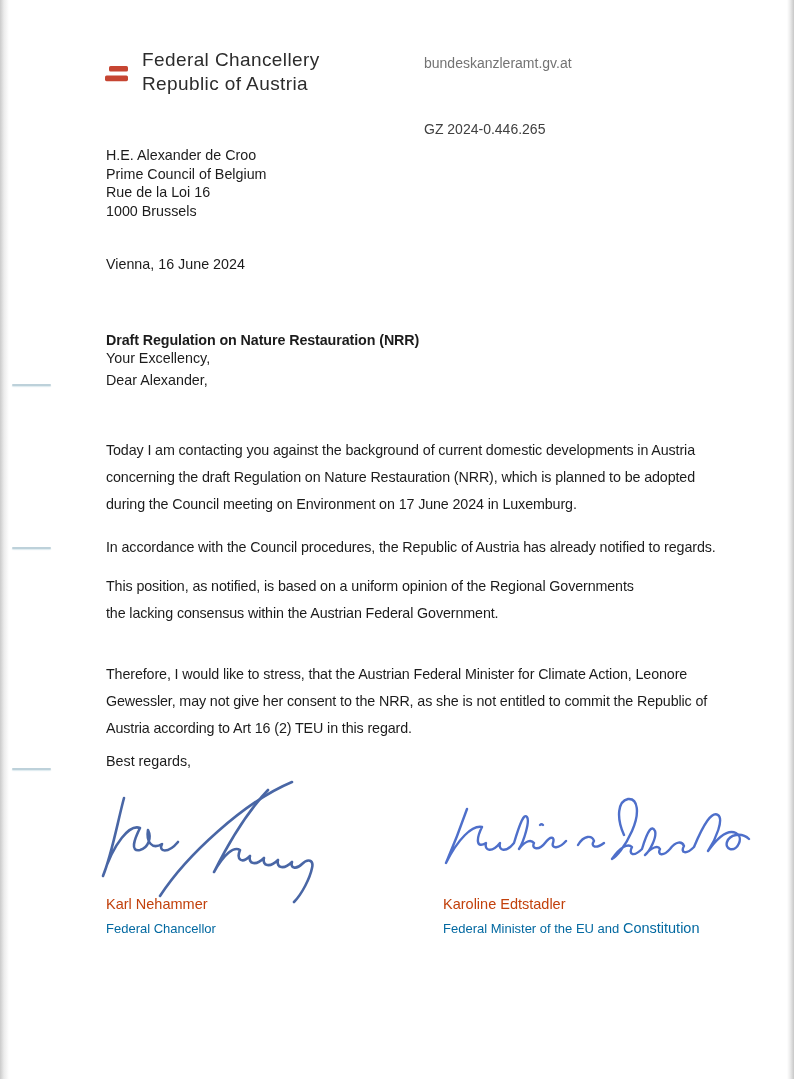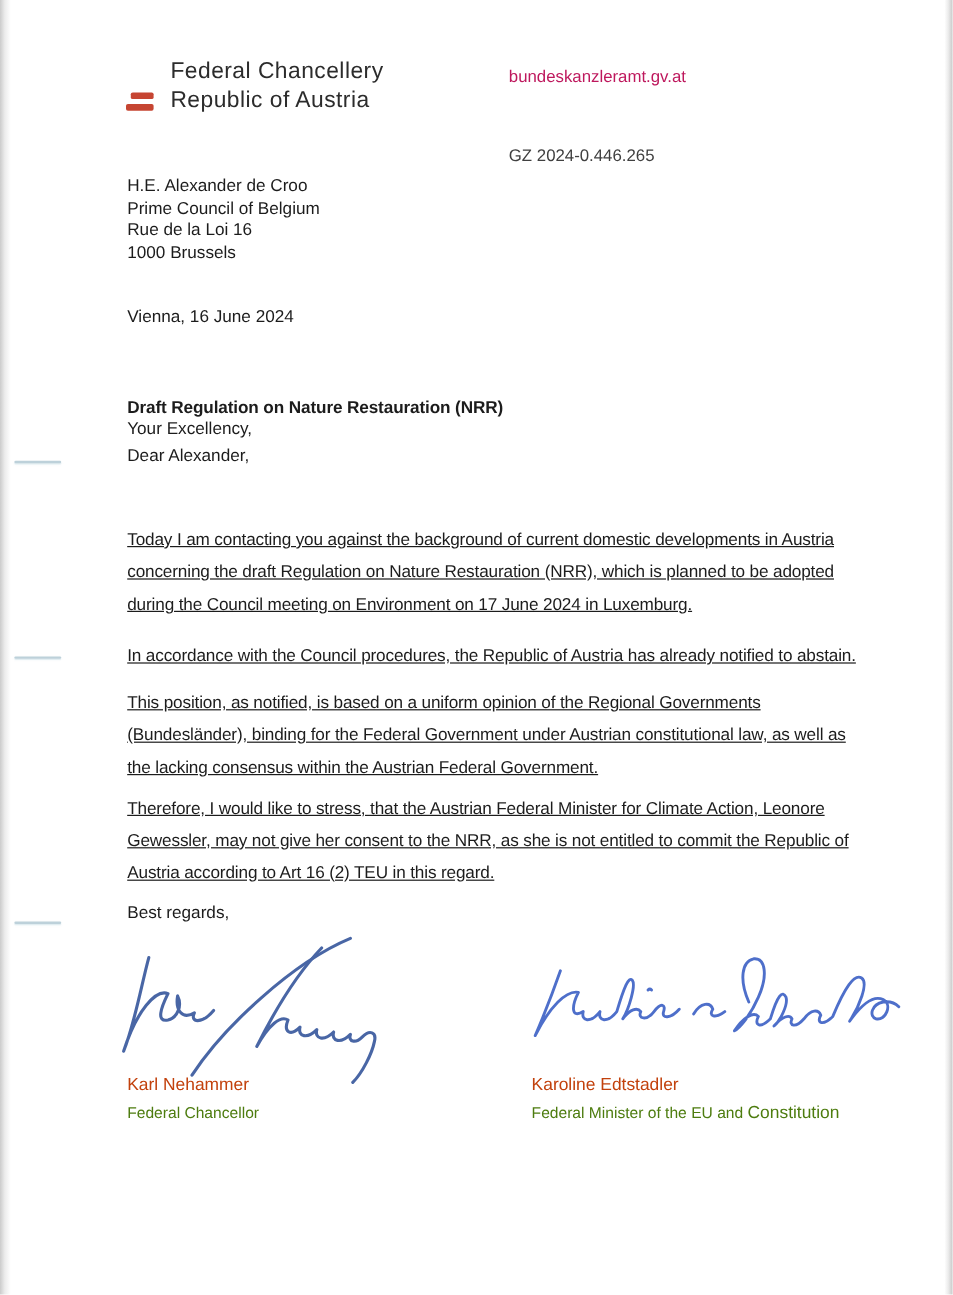--- a/index.html
+++ b/index.html
@@ -15,47 +15,47 @@
   .edge{position:absolute;top:0;height:1079px;pointer-events:none;}
   .edge-left{left:0;width:9px;background:linear-gradient(90deg,#cbcbcb 0,#ececec 45%,#ffffff 100%);}
   .edge-right{right:0;width:7px;background:linear-gradient(270deg,#c7c7c7 0,#ececec 55%,#ffffff 100%);}
   .fold{position:absolute;left:12px;width:39px;height:2px;border-radius:1px;
         background:rgba(148,180,196,.62);box-shadow:0 1px 1px rgba(190,215,225,.5);}
   .fold-1{top:384px;}
   .fold-2{top:547px;}
   .fold-3{top:768px;}
 
   
-  .logo-row{position:absolute;left:104px;top:48px;display:flex;align-items:flex-end;}
+  .logo-row{position:absolute;left:104px;top:48px;display:flex;align-items:center;}
   .flag-svg{width:26px;height:22px;margin-top:3px;}
   .orgname{margin-left:12px;font-size:19px;line-height:24px;font-weight:500;
            letter-spacing:.4px;color:#2c2c2c;}
-  .website{position:absolute;left:424px;top:55px;font-size:14px;color:#be185d;text-align:right;}
+  .website{position:absolute;left:424px;top:55px;font-size:14px;color:#737373;text-align:right;}
   .gz{position:absolute;left:424px;top:121px;font-size:14px;color:#404040;}
 
   
   .recipient{position:absolute;left:106px;top:146px;font-size:14.3px;line-height:18.7px;}
   .dateline{position:absolute;left:106px;top:256px;font-size:14.3px;}
   .subject{position:absolute;left:106px;top:300px;font-size:14.3px;font-weight:bold;letter-spacing:-.1px;margin-top:32px;}
   .salutation{position:absolute;left:106px;top:347px;font-size:14.3px;line-height:22px;}
 
   
-  .para{position:absolute;left:106px;font-size:14.3px;letter-spacing:-.12px;text-decoration:underline;}
+  .para{position:absolute;left:106px;font-size:14.3px;letter-spacing:-.12px;}
   .para .line{height:27px;line-height:27px;white-space:nowrap;}
   .p1{top:437px;} .p2{top:534px;} .p3{top:573px;} .p4{top:661px;}
   .closing{position:absolute;left:106px;top:753px;font-size:14.3px;}
 
   
   .sig{position:absolute;opacity:.92;}
   .sig-left{left:96px;top:768px;width:252px;height:140px;}
   .sig-right{left:432px;top:793px;width:320px;height:88px;}
   .sig path{fill:none;stroke-linecap:round;stroke-linejoin:round;}
 
   .sig-name{position:absolute;top:896px;font-size:14.5px;color:#c2410c;}
-  .sig-title{position:absolute;top:920px;font-size:13px;color:#4d7c0f;}
+  .sig-title{position:absolute;top:920px;font-size:13px;color:#0369a1;}
   .sig-name.left,.sig-title.left{left:106px;}
   .sig-name.right,.sig-title.right{left:443px;}
   .sig-title .alt{font-size:14.5px;font-family:"Liberation Sans",sans-serif;margin-top:12px;}
 </style>
 </head>
 <body>
 
 <div class="page">
 
   <div class="edge edge-left"></div>
@@ -94,26 +94,25 @@
     <div>Dear Alexander,</div>
   </div>
 
   <div class="para p1">
     <div class="line">Today I am contacting you against the background of current domestic developments in Austria</div>
     <div class="line">concerning the draft Regulation on Nature Restauration (NRR), which is planned to be adopted</div>
     <div class="line">during the Council meeting on Environment on 17 June 2024 in Luxemburg.</div>
   </div>
 
   <div class="para p2">
-    <div class="line">In accordance with the Council procedures, the Republic of Austria has already notified to abstain.</div>
+    <div class="line">In accordance with the Council procedures, the Republic of Austria has already notified to regards.</div>
   </div>
 
   <div class="para p3">
     <div class="line">This position, as notified, is based on a uniform opinion of the Regional Governments</div>
-    <div class="line">(Bundesländer), binding for the Federal Government under Austrian constitutional law, as well as</div>
     <div class="line">the lacking consensus within the Austrian Federal Government.</div>
   </div>
 
   <div class="para p4">
     <div class="line">Therefore, I would like to stress, that the Austrian Federal Minister for Climate Action, Leonore</div>
     <div class="line">Gewessler, may not give her consent to the NRR, as she is not entitled to commit the Republic of</div>
     <div class="line">Austria according to Art 16 (2) TEU in this regard.</div>
   </div>
 
   <div class="closing">Best regards,</div>

